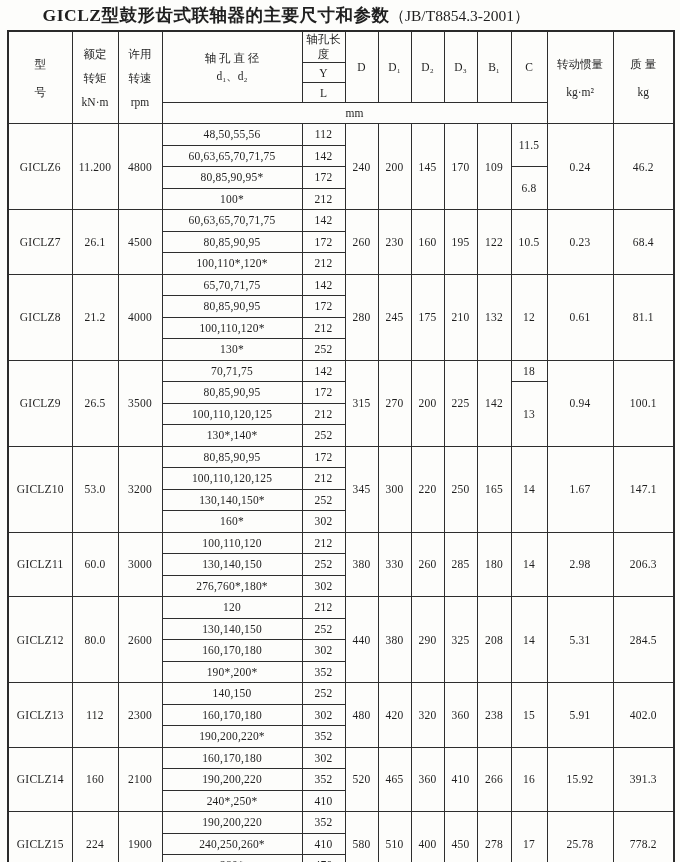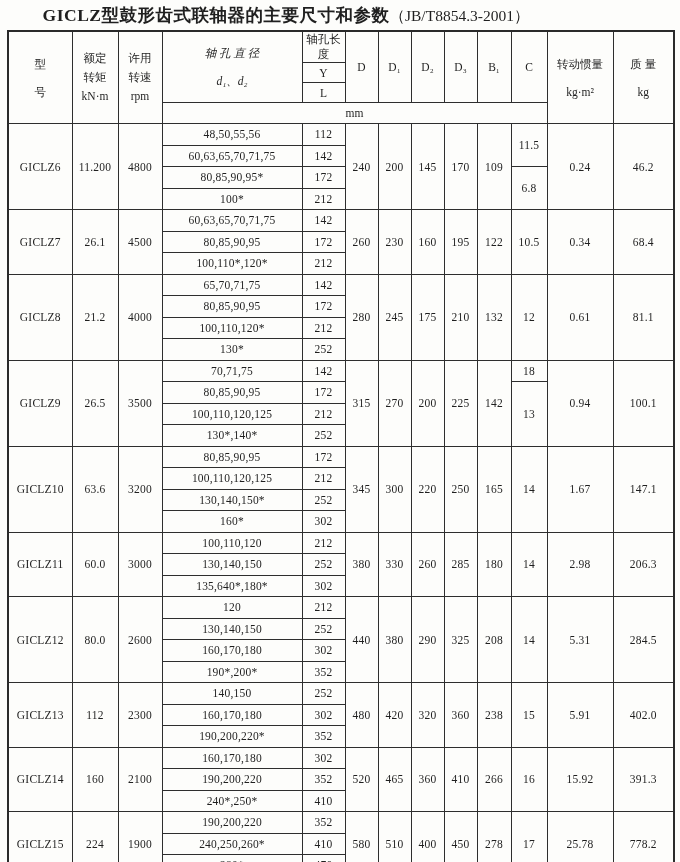--- a/index.html
+++ b/index.html
@@ -40,22 +40,22 @@
     border: 1px solid #2e2e2e;
     text-align: center;
     vertical-align: middle;
     padding: 0;
     font-size: 11.5px;
     overflow: hidden;
   }
   thead td { font-size: 12px; }
   .pre { white-space: pre-line; }
   .lh30 { line-height: 28px; }
-  .lh24 { line-height: 28px; font-style: italic; }
-  .lh18 { line-height: 19px; font-family: Liberation Serif, serif; }
+  .lh24 { line-height: 18px; }
+  .lh18 { line-height: 24px; font-family: Liberation Serif, serif; }
   .small-label { font-size: 10.5px; letter-spacing: 0; }
   .hrow { height: 20px; }
   .unit-row { height: 21px; }
   tbody tr { height: 21.5px; }
   tbody td { font-size: 11.2px; letter-spacing: 0.2px; }
 </style>
 </head>
 <body>
 
 <div class="page">
@@ -146,21 +146,21 @@
           <td rowspan="3">26.1</td>
           <td rowspan="3">4500</td>
           <td>60,63,65,70,71,75</td>
           <td>142</td>
           <td rowspan="3">260</td>
           <td rowspan="3">230</td>
           <td rowspan="3">160</td>
           <td rowspan="3">195</td>
           <td rowspan="3">122</td>
           <td rowspan="3">10.5</td>
-          <td rowspan="3">0.34</td>
+          <td rowspan="3">0.23</td>
           <td rowspan="3">68.4</td>
         </tr>
         <tr>
           <td>80,85,90,95</td>
           <td>172</td>
         </tr>
         <tr>
           <td>100,110*,120*</td>
           <td>212</td>
         </tr>
@@ -214,21 +214,21 @@
         <tr>
           <td>100,110,120,125</td>
           <td>212</td>
         </tr>
         <tr>
           <td>130*,140*</td>
           <td>252</td>
         </tr>
         <tr>
           <td rowspan="4">GICLZ10</td>
-          <td rowspan="4">63.6</td>
+          <td rowspan="4">53.0</td>
           <td rowspan="4">3200</td>
           <td>80,85,90,95</td>
           <td>172</td>
           <td rowspan="4">345</td>
           <td rowspan="4">300</td>
           <td rowspan="4">220</td>
           <td rowspan="4">250</td>
           <td rowspan="4">165</td>
           <td rowspan="4">14</td>
           <td rowspan="4">1.67</td>
@@ -259,21 +259,21 @@
           <td rowspan="3">180</td>
           <td rowspan="3">14</td>
           <td rowspan="3">2.98</td>
           <td rowspan="3">206.3</td>
         </tr>
         <tr>
           <td>130,140,150</td>
           <td>252</td>
         </tr>
         <tr>
-          <td>135,640*,180*</td>
+          <td>276,760*,180*</td>
           <td>302</td>
         </tr>
         <tr>
           <td rowspan="4">GICLZ12</td>
           <td rowspan="4">80.0</td>
           <td rowspan="4">2600</td>
           <td>120</td>
           <td>212</td>
           <td rowspan="4">440</td>
           <td rowspan="4">380</td>

